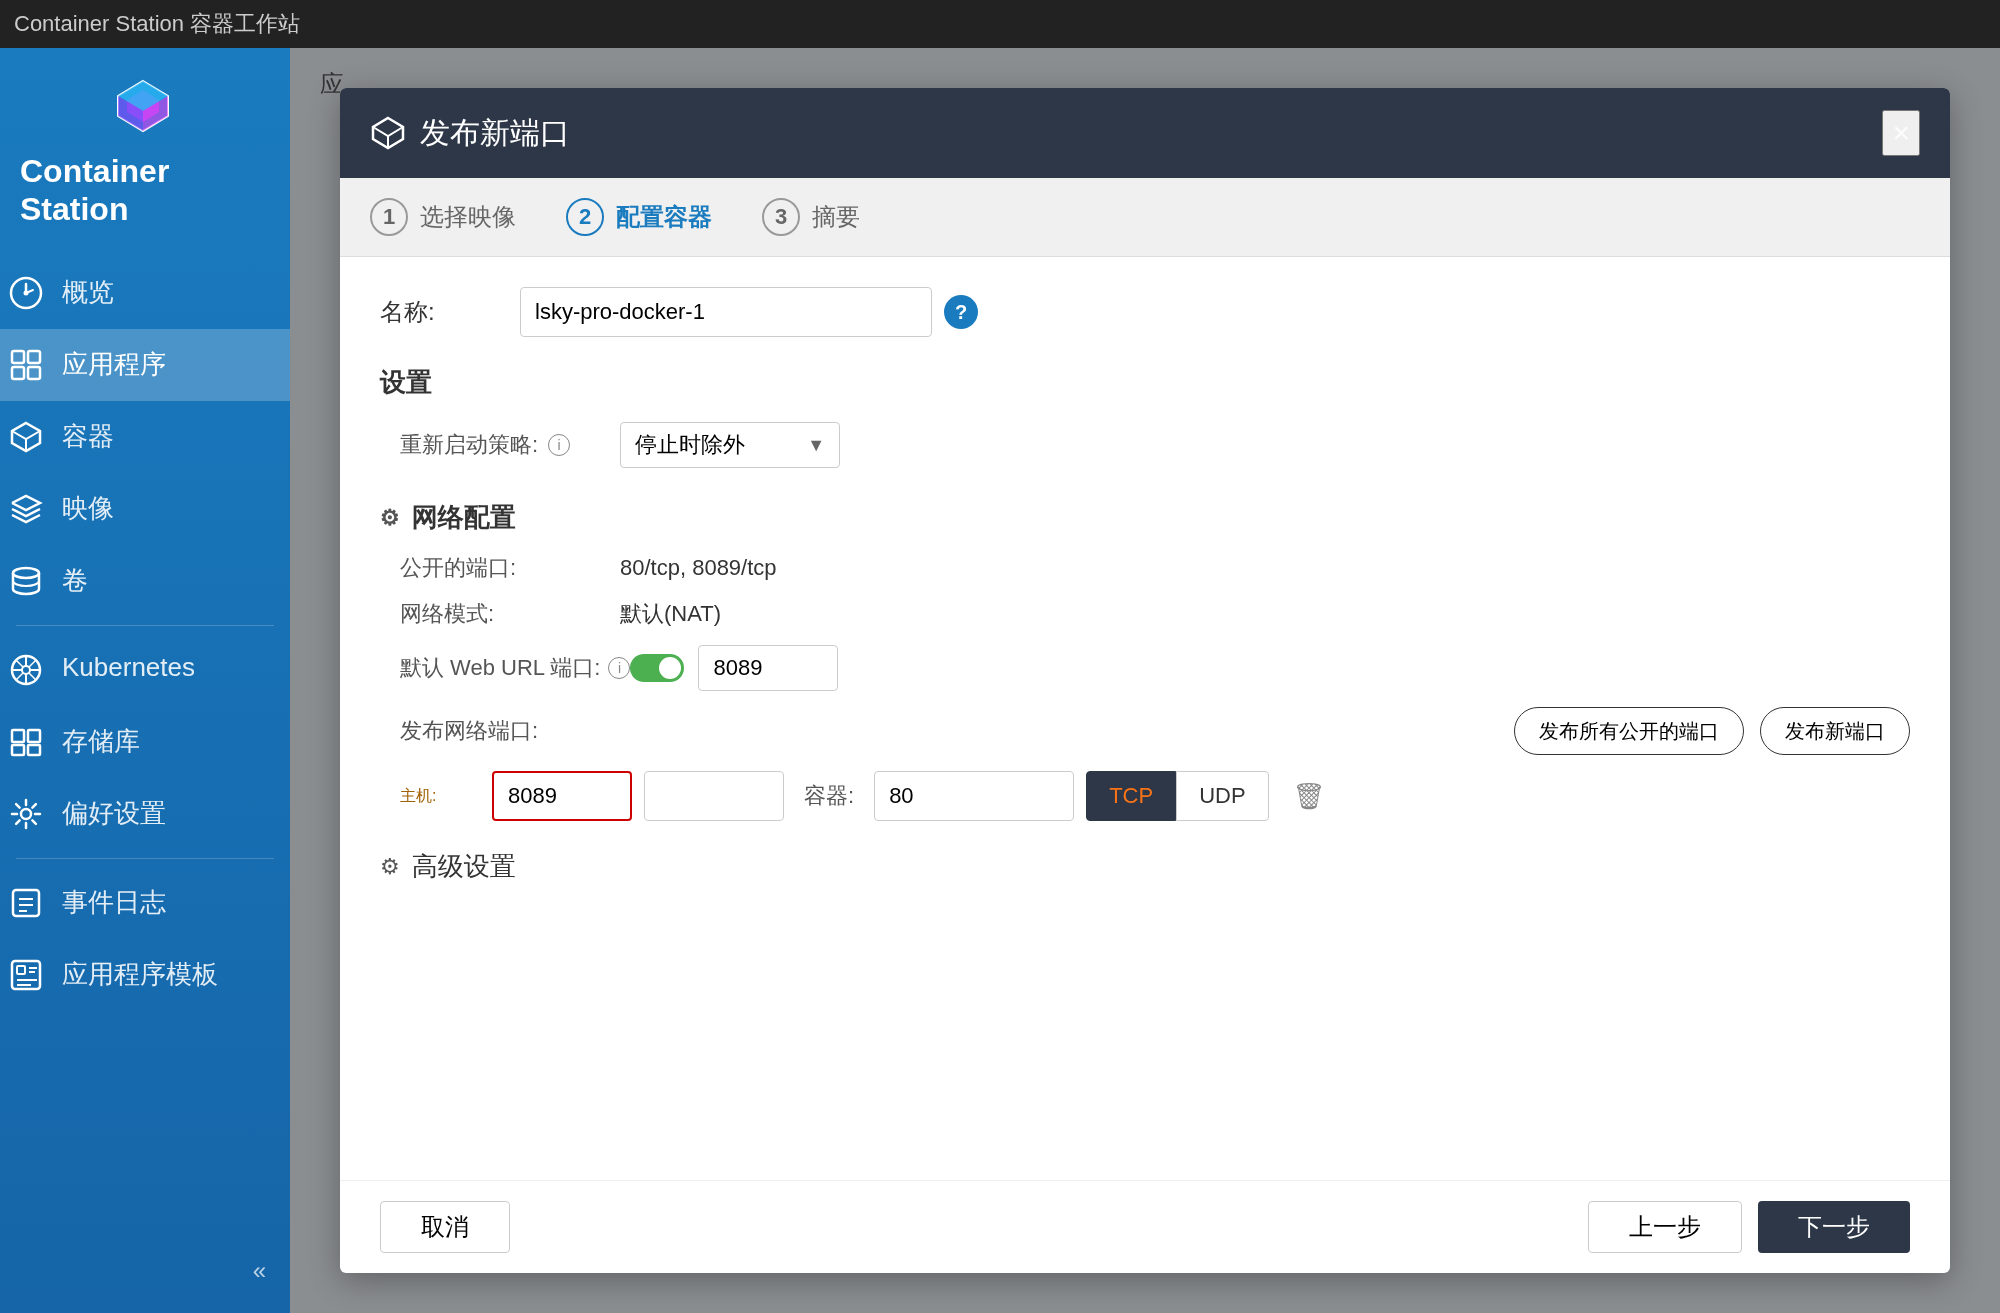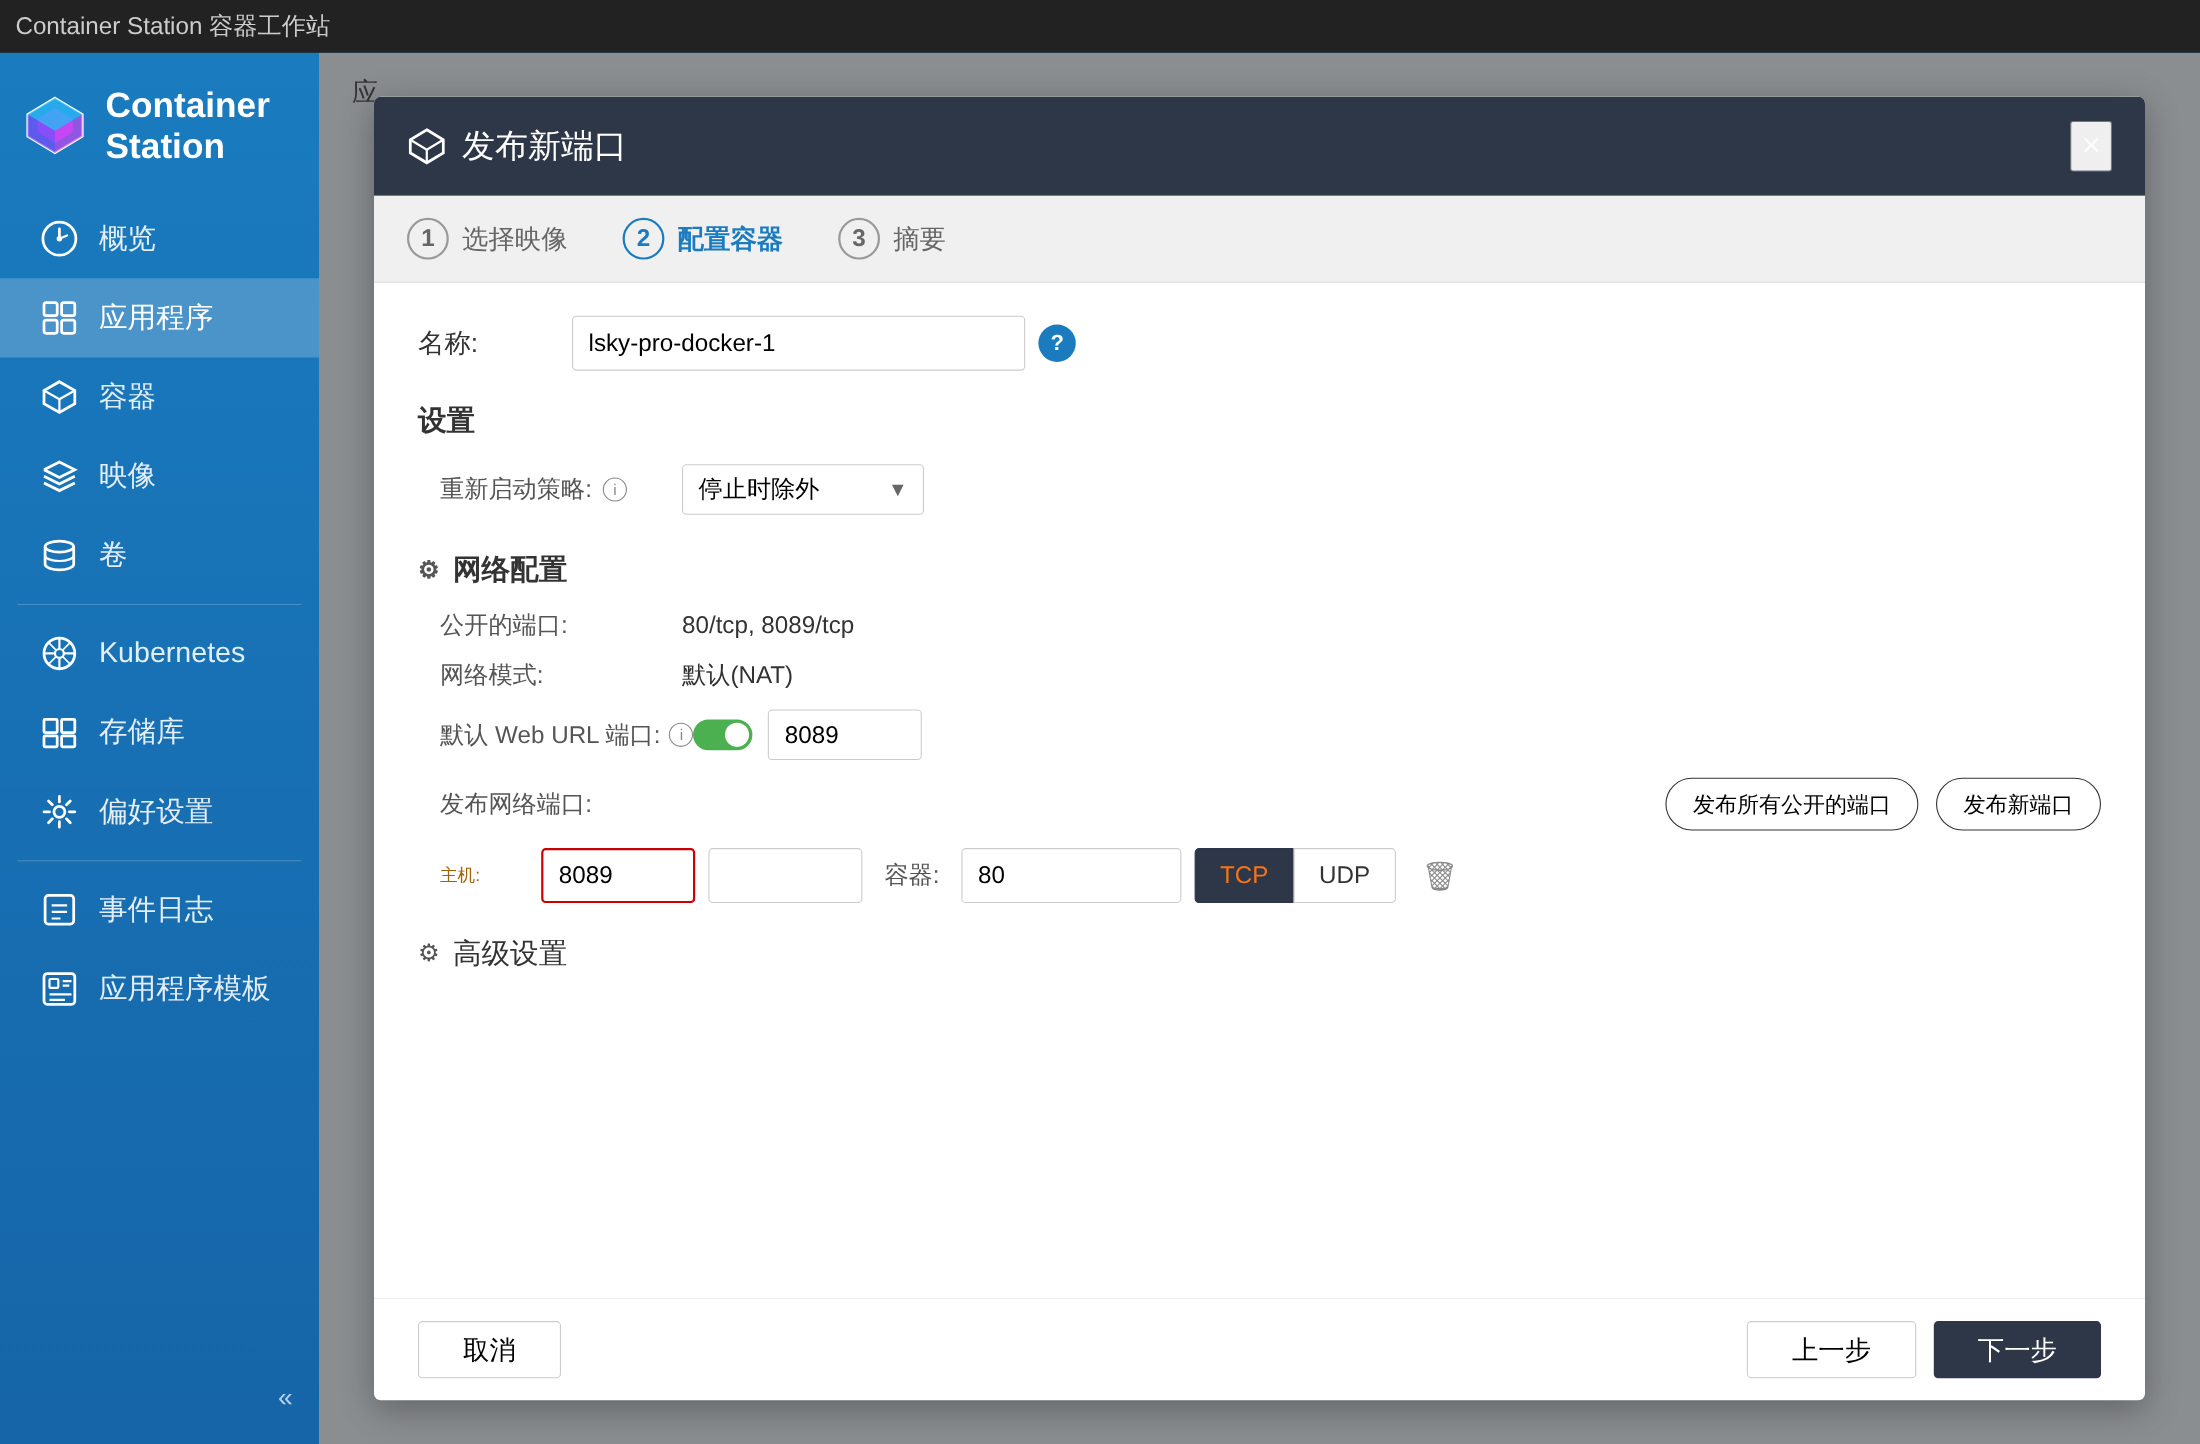--- a/index.html
+++ b/index.html
@@ -32,20 +32,21 @@
       flex-direction: column;
       flex-shrink: 0;
       padding-bottom: 10px;
     }
 
     .sidebar-logo {
       display: flex;
       align-items: center;
       padding: 28px 24px 28px 20px;
       gap: 16px;
+      flex-direction: column;
     }
 
     .logo-icon {
       width: 60px;
       height: 60px;
       flex-shrink: 0;
     }
 
     .logo-text {
       color: white;
@@ -53,23 +54,23 @@
       font-weight: bold;
       line-height: 1.2;
     }
 
     .sidebar-nav {
       flex: 1;
     }
 
     .nav-item {
       display: flex;
-      align-items: center;
+      align-items: flex-start;
       gap: 18px;
-      padding: 18px 36px;
+      padding: 18px 8px;
       color: rgba(255,255,255,0.88);
       font-size: 26px;
       cursor: pointer;
       transition: background 0.2s;
     }
 
     .nav-item.active {
       background: rgba(255,255,255,0.22);
       color: white;
     }

